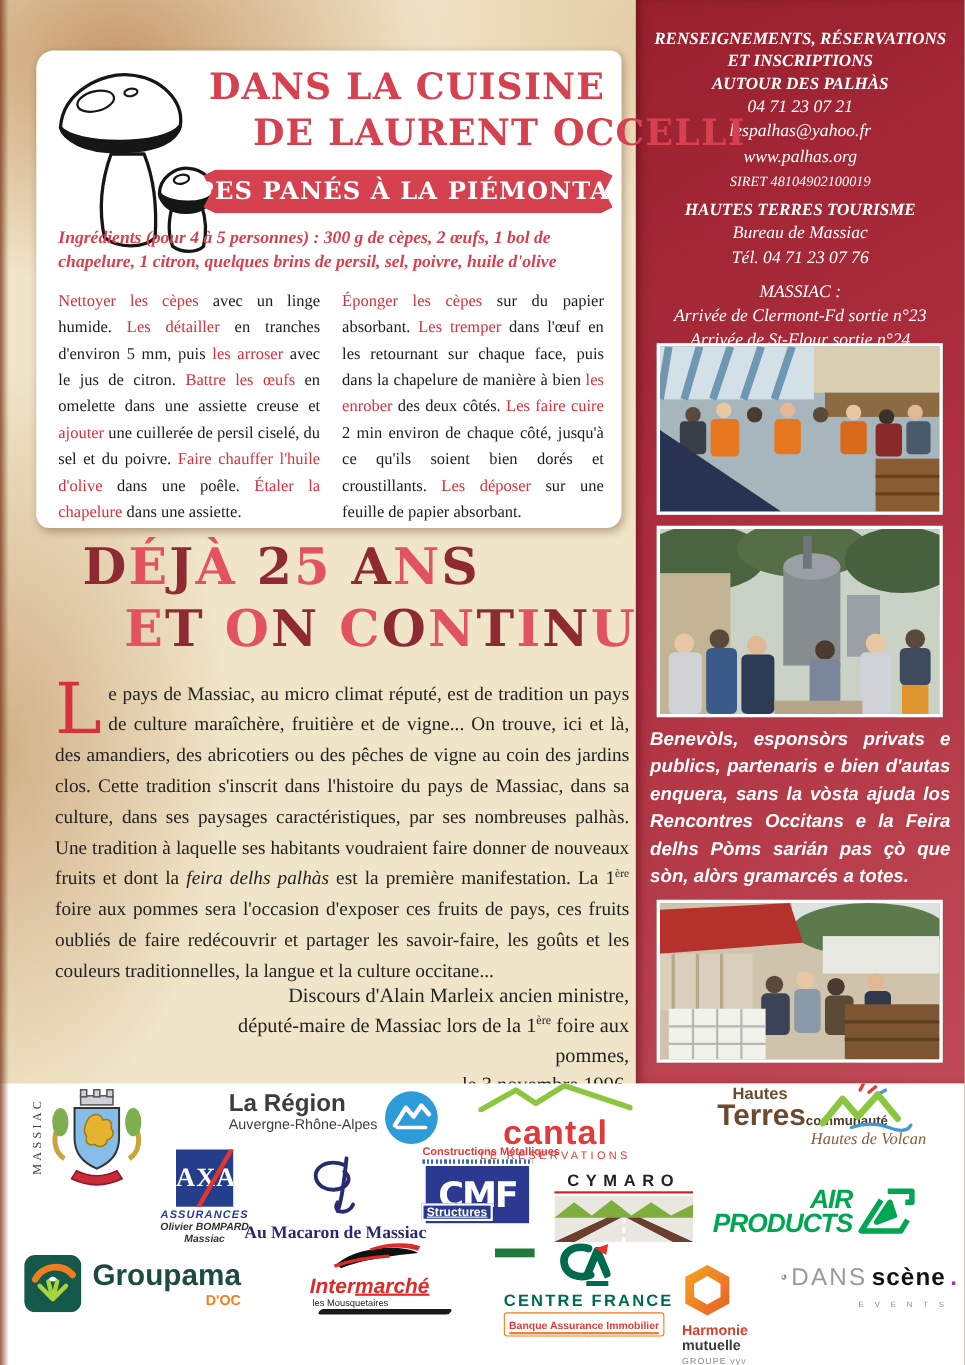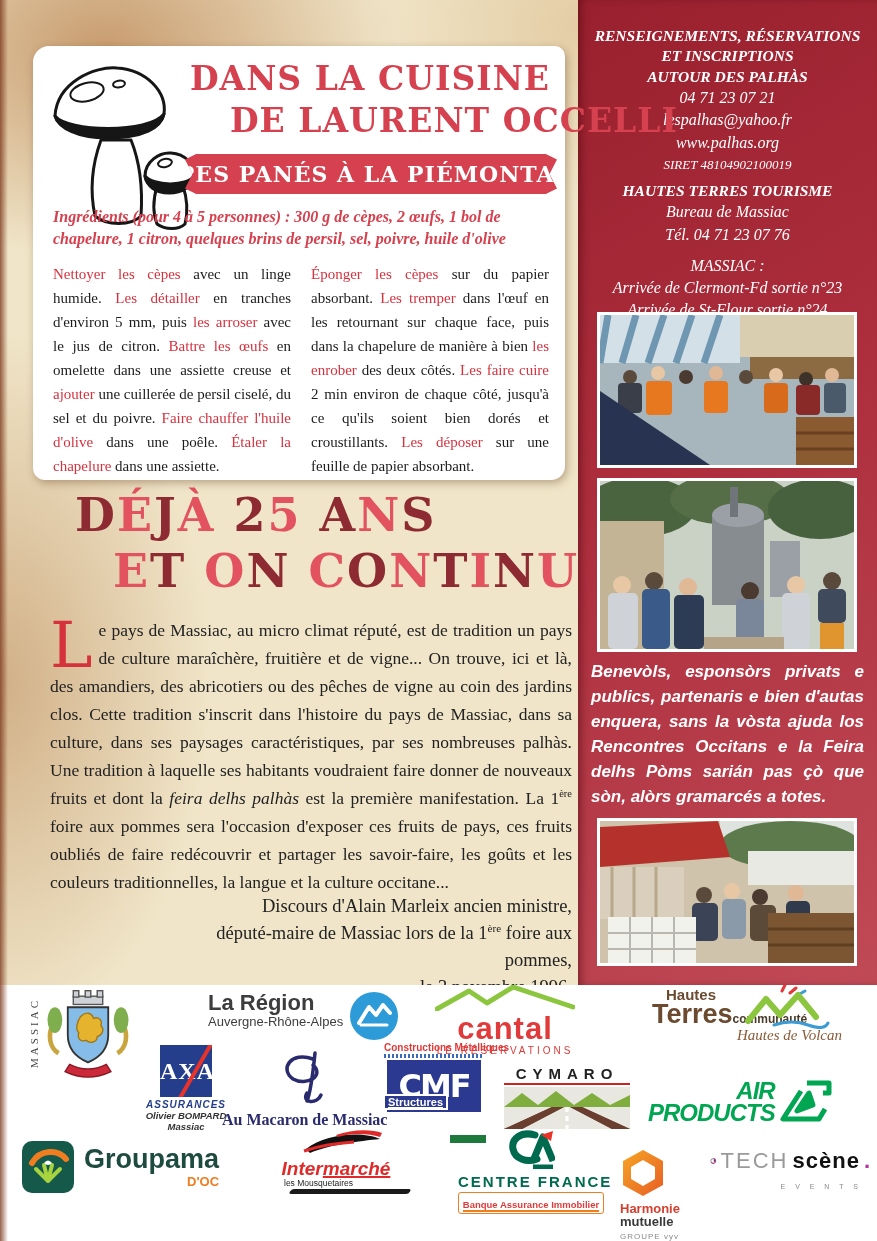--- a/index.html
+++ b/index.html
@@ -427,21 +427,21 @@
       <div class="hm-sub">GROUPE vyv</div>
     </div>
 
     <div id="lg-tech" class="lg">
       <div class="tech-row">
         <svg width="44" height="44" viewBox="0 0 44 44">
           <path d="M34,10 C22,2 8,8 6,20 C4,30 12,38 22,38" stroke="#9a9a9a" stroke-width="7" fill="none" stroke-linecap="round"></path>
           <path d="M10,32 C20,42 36,38 38,24 C39,16 34,10 28,8 L30,16" stroke="#b5329b" stroke-width="7" fill="none" stroke-linecap="round"></path>
           <circle cx="29" cy="22" r="5" fill="#111"></circle>
         </svg>
-        <span class="tech-t1">TECH</span>
+        <span class="tech-t1">DANS</span>
           <span class="tech-t2">scène</span>
           <span class="tech-dot">.</span>
       </div>
       <div class="tech-sub">E V E N T S</div>
     </div>
 
   </div>
 </div>
 
 </body></html>

